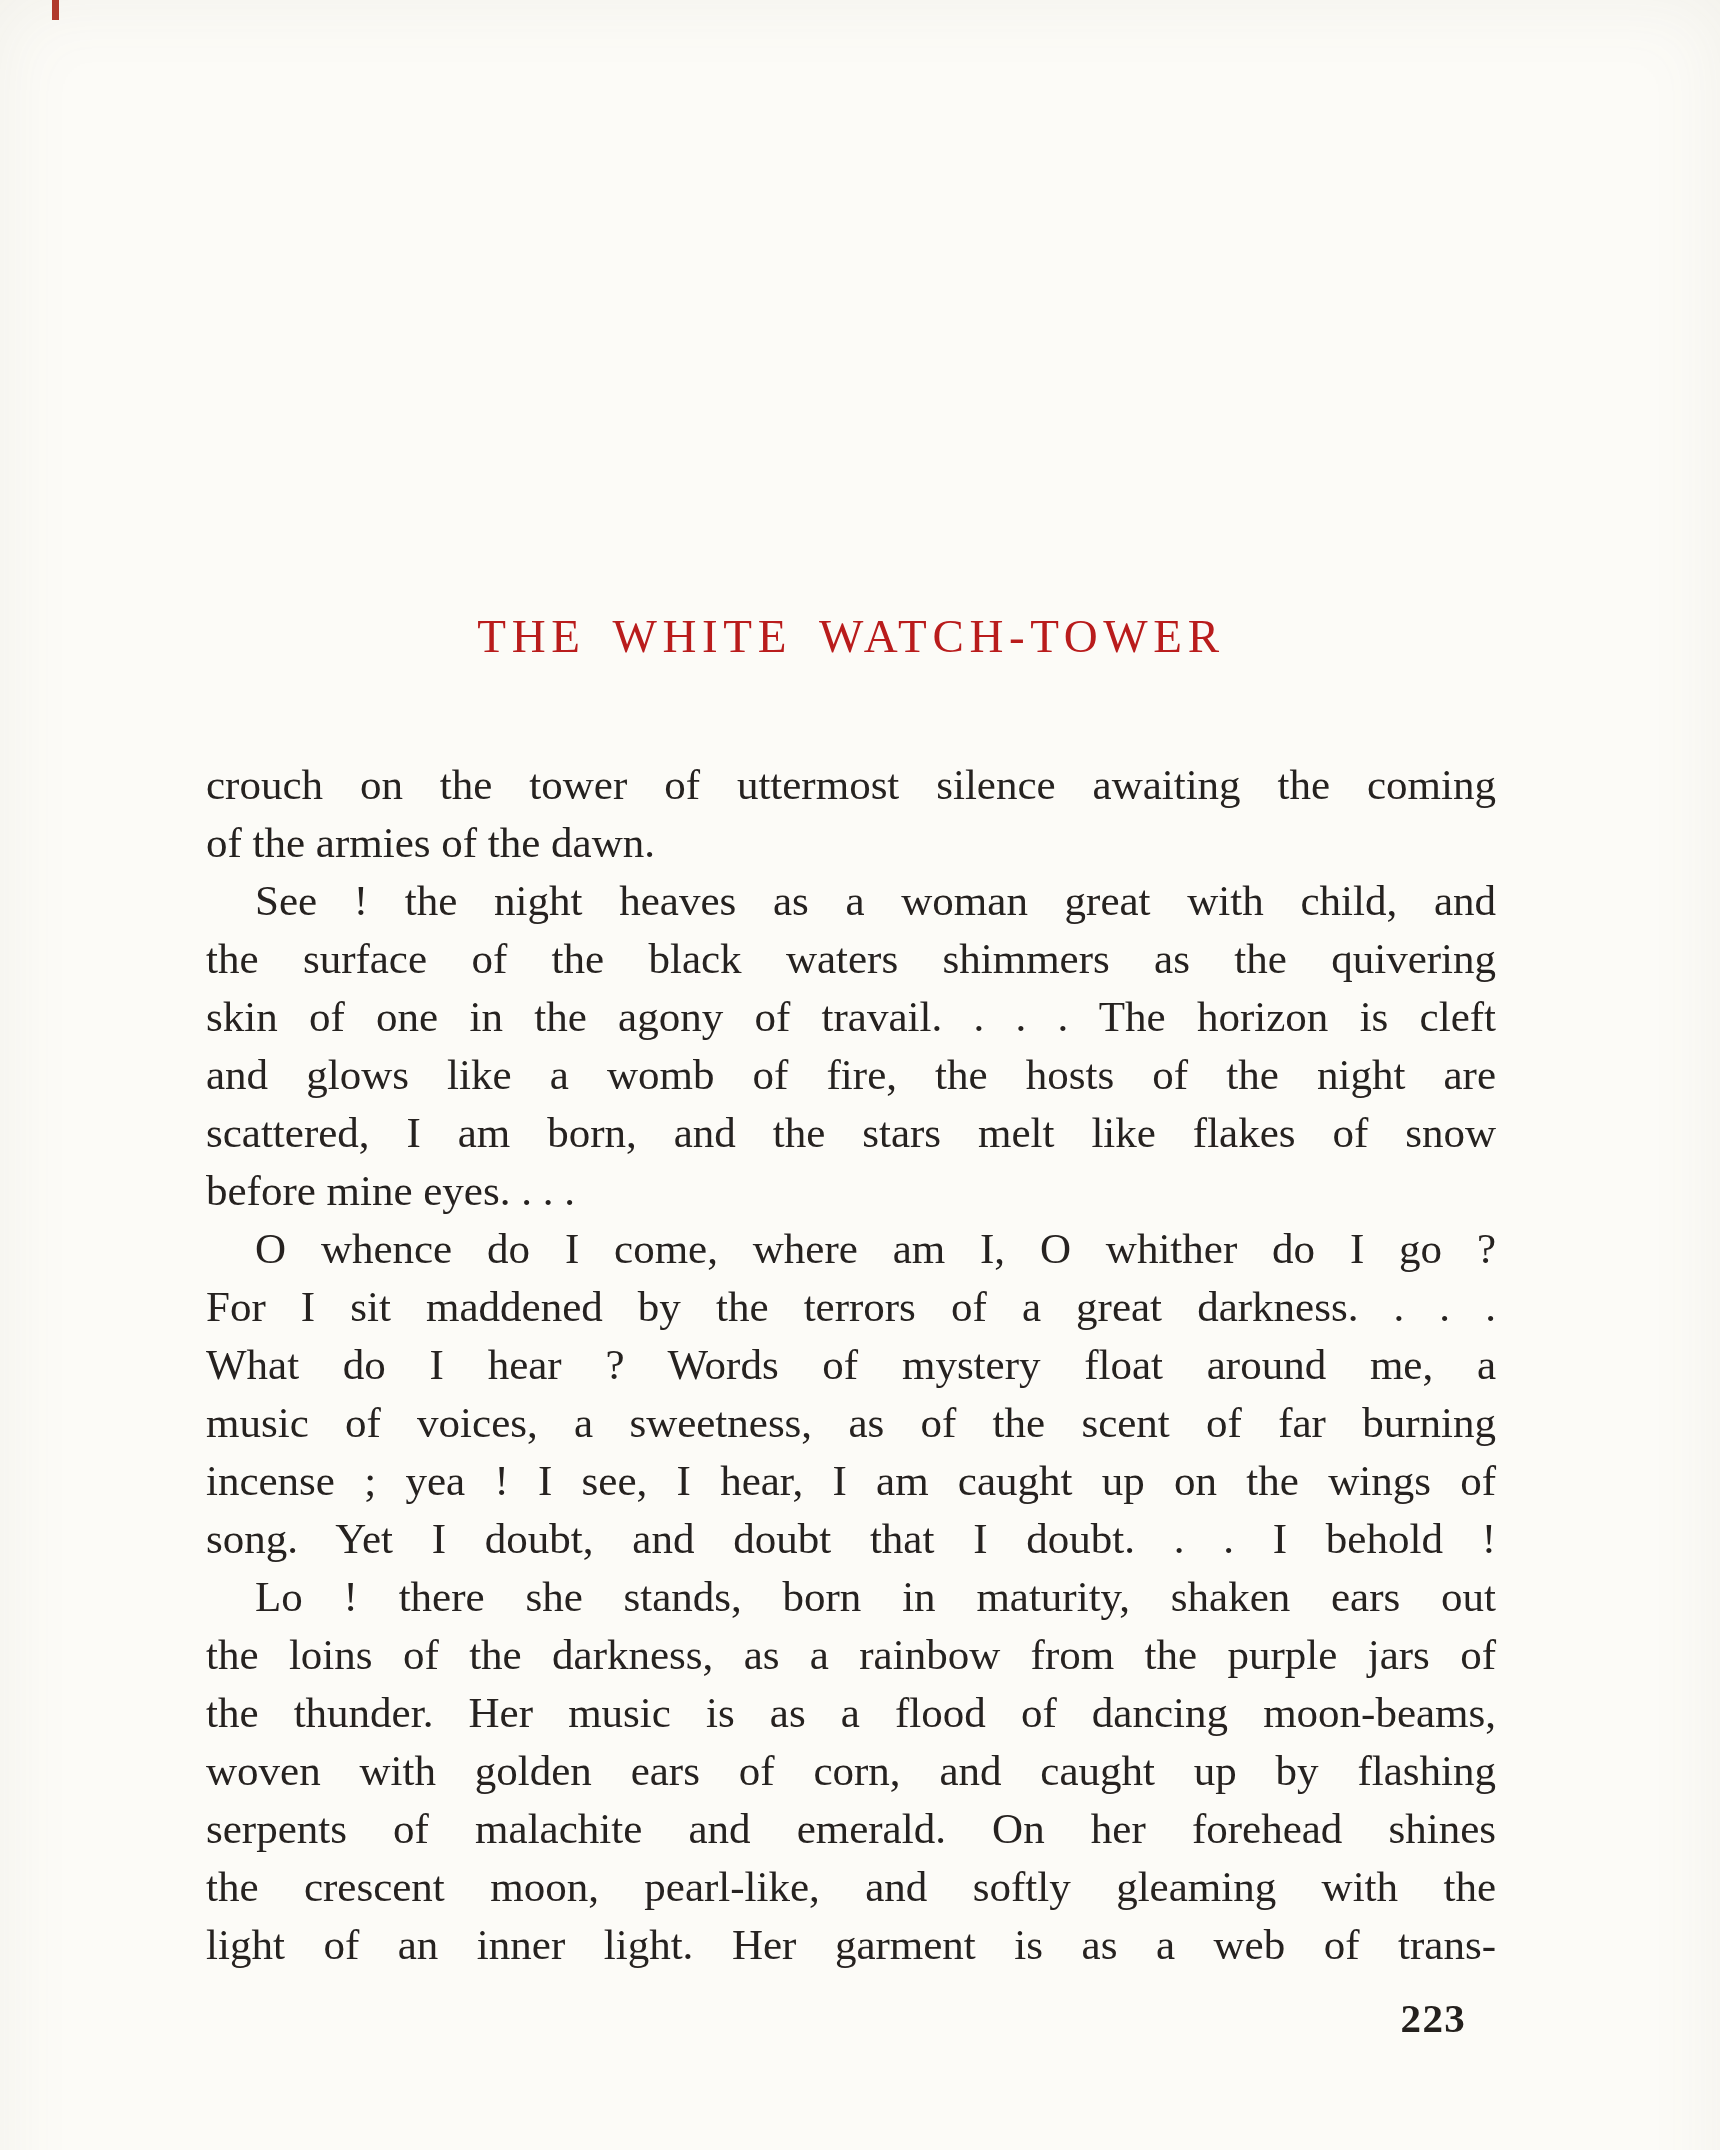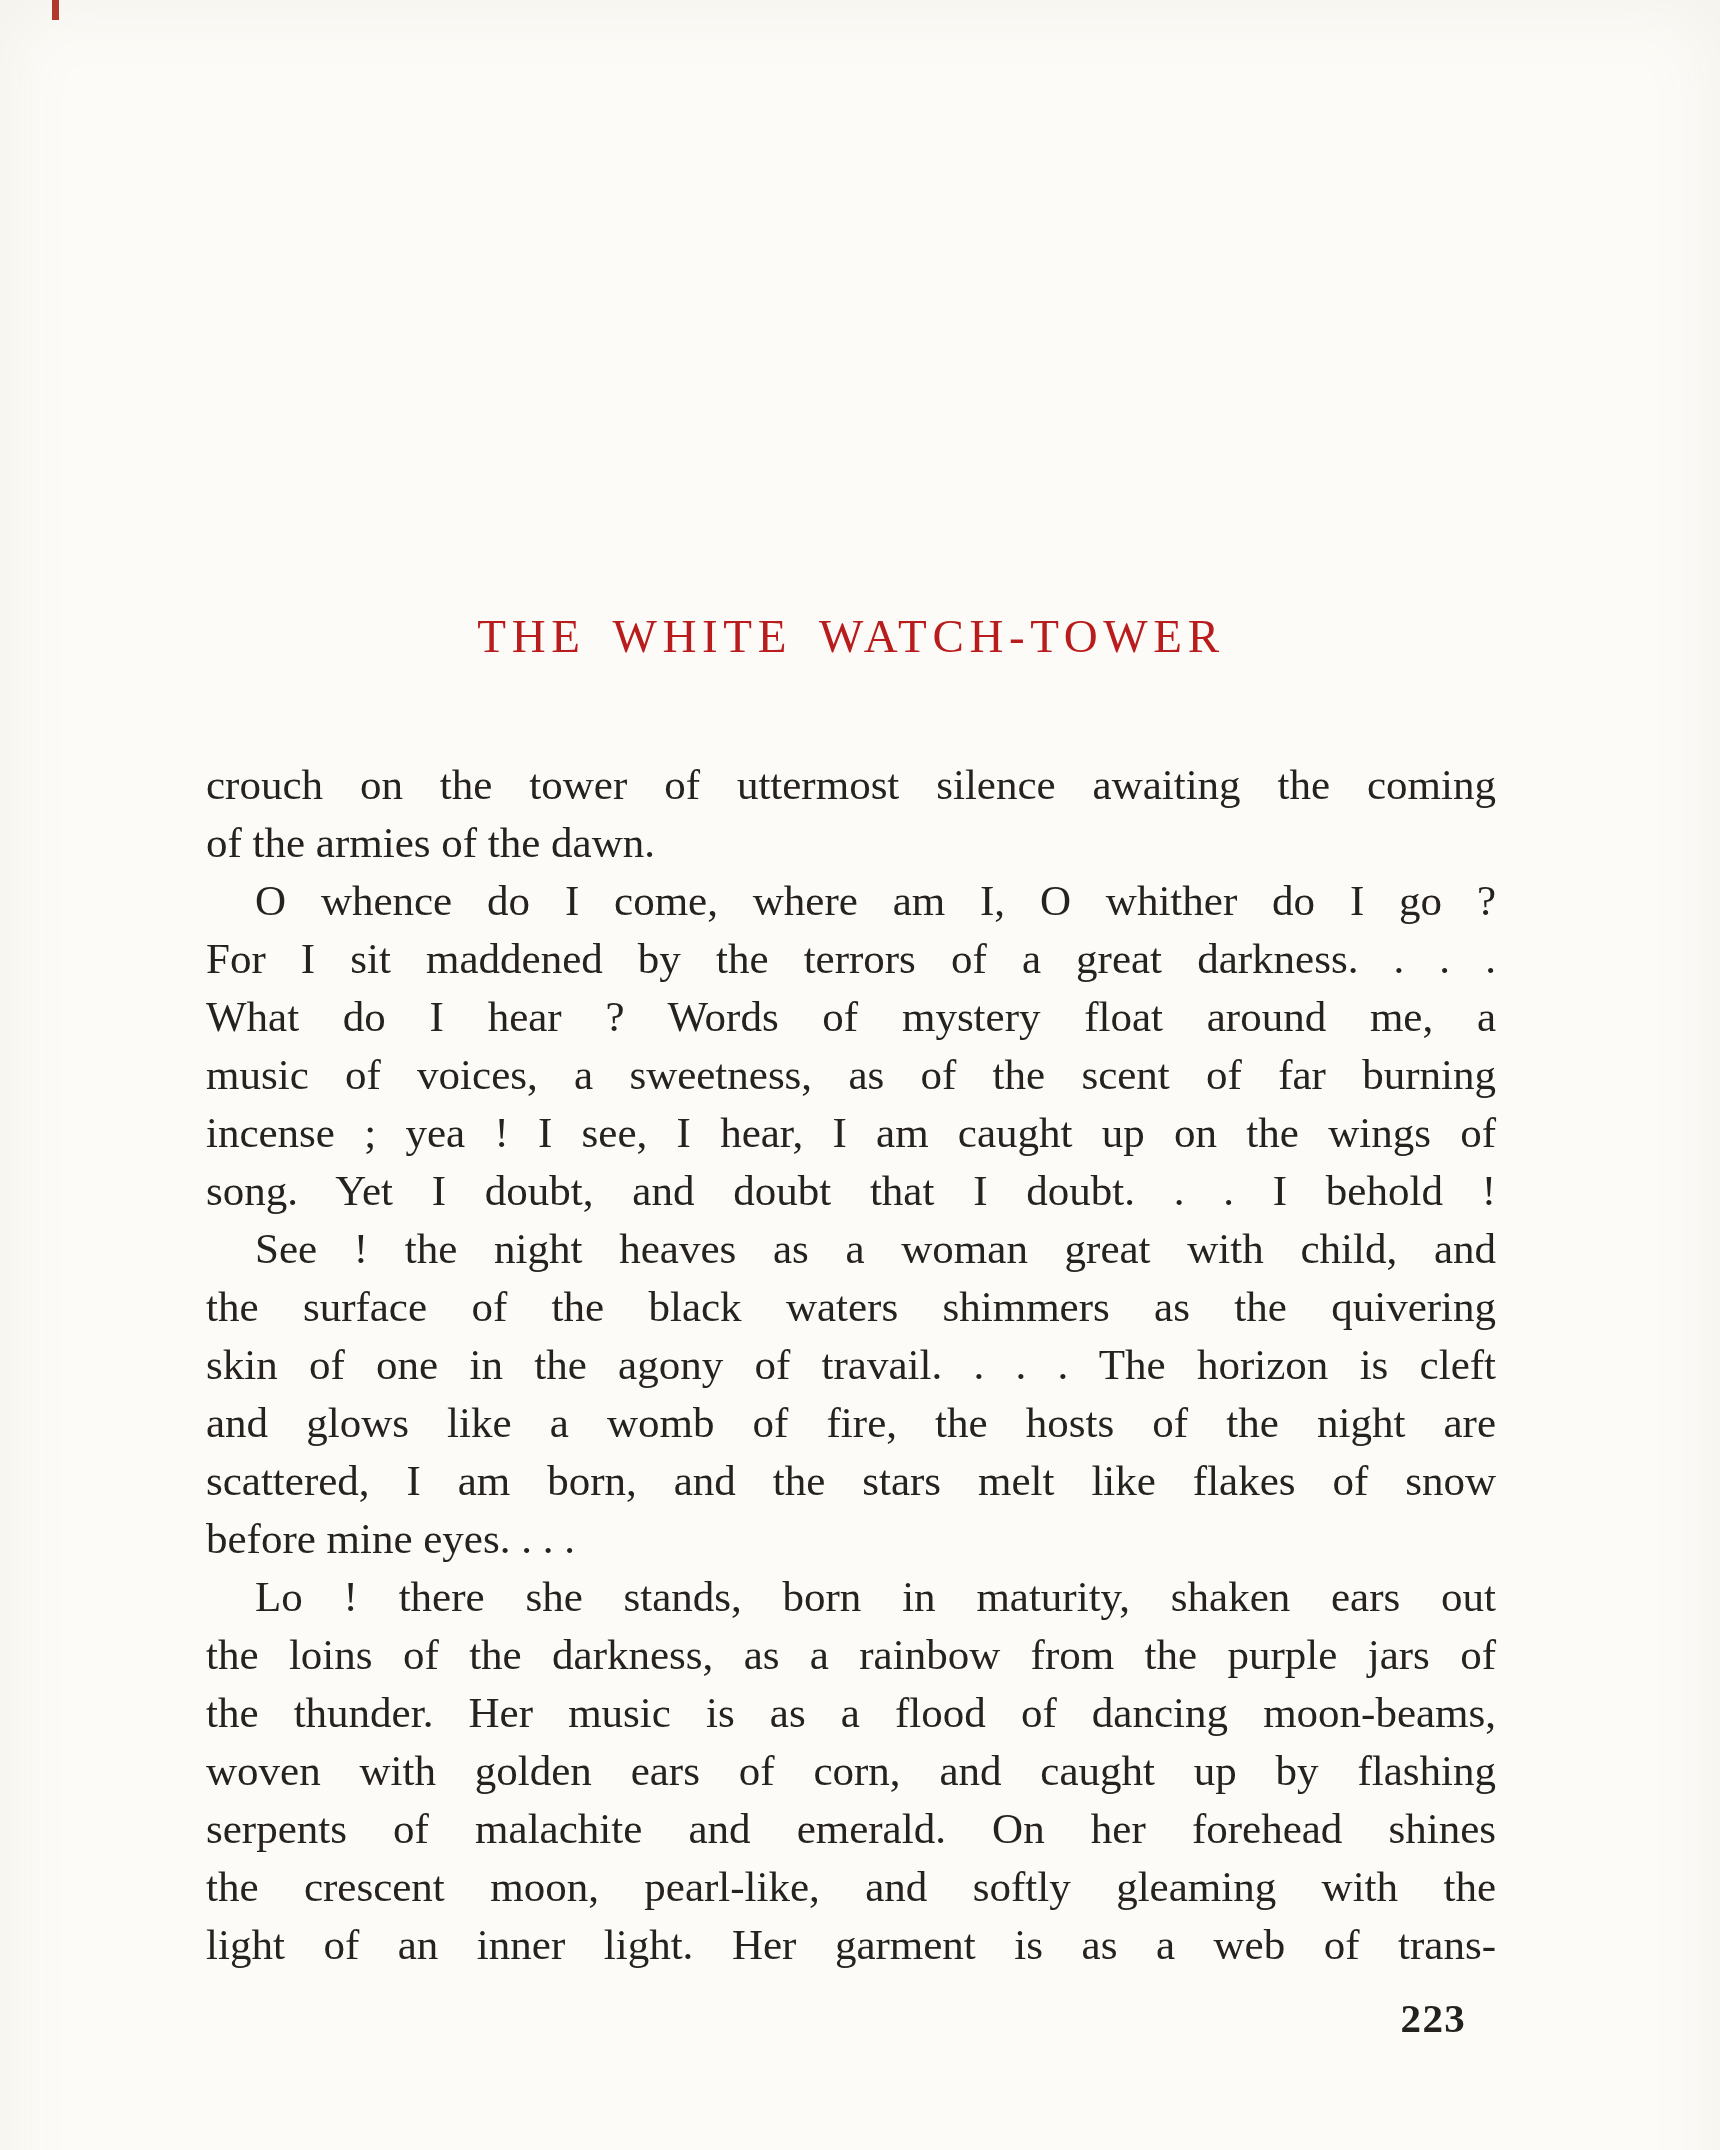--- a/index.html
+++ b/index.html
@@ -80,34 +80,34 @@
   <div class="scan-artifact" style="background: rgb(176, 57, 44);"></div>
 
   <div class="title">THE WHITE WATCH-TOWER</div>
 
   <div class="text-block">
       <div>
         <div class="line j">crouch on the tower of uttermost silence awaiting the coming</div>
         <div class="line">of the armies of the dawn.</div>
       </div>
       <div>
+        <div class="line j indent">See ! the night heaves as a woman great with child, and</div>
+        <div class="line j">the surface of the black waters shimmers as the quivering</div>
+        <div class="line j">skin of one in the agony of travail. . . . The horizon is cleft</div>
+        <div class="line j">and glows like a womb of fire, the hosts of the night are</div>
+        <div class="line j">scattered, I am born, and the stars melt like flakes of snow</div>
+        <div class="line">before mine eyes. . . .</div>
+      </div>
+      <div>
         <div class="line j indent">O whence do I come, where am I, O whither do I go ?</div>
         <div class="line j">For I sit maddened by the terrors of a great darkness. . . .</div>
         <div class="line j">What do I hear ? Words of mystery float around me, a</div>
         <div class="line j">music of voices, a sweetness, as of the scent of far burning</div>
         <div class="line j">incense ; yea ! I see, I hear, I am caught up on the wings of</div>
         <div class="line j">song. Yet I doubt, and doubt that I doubt. . . I behold !</div>
-      </div>
-      <div>
-        <div class="line j indent">See ! the night heaves as a woman great with child, and</div>
-        <div class="line j">the surface of the black waters shimmers as the quivering</div>
-        <div class="line j">skin of one in the agony of travail. . . . The horizon is cleft</div>
-        <div class="line j">and glows like a womb of fire, the hosts of the night are</div>
-        <div class="line j">scattered, I am born, and the stars melt like flakes of snow</div>
-        <div class="line">before mine eyes. . . .</div>
       </div>
       <div>
         <div class="line j indent">Lo ! there she stands, born in maturity, shaken ears out</div>
         <div class="line j">the loins of the darkness, as a rainbow from the purple jars of</div>
         <div class="line j">the thunder. Her music is as a flood of dancing moon-beams,</div>
         <div class="line j">woven with golden ears of corn, and caught up by flashing</div>
         <div class="line j">serpents of malachite and emerald. On her forehead shines</div>
         <div class="line j">the crescent moon, pearl-like, and softly gleaming with the</div>
         <div class="line j">light of an inner light. Her garment is as a web of trans-</div>
       </div>

